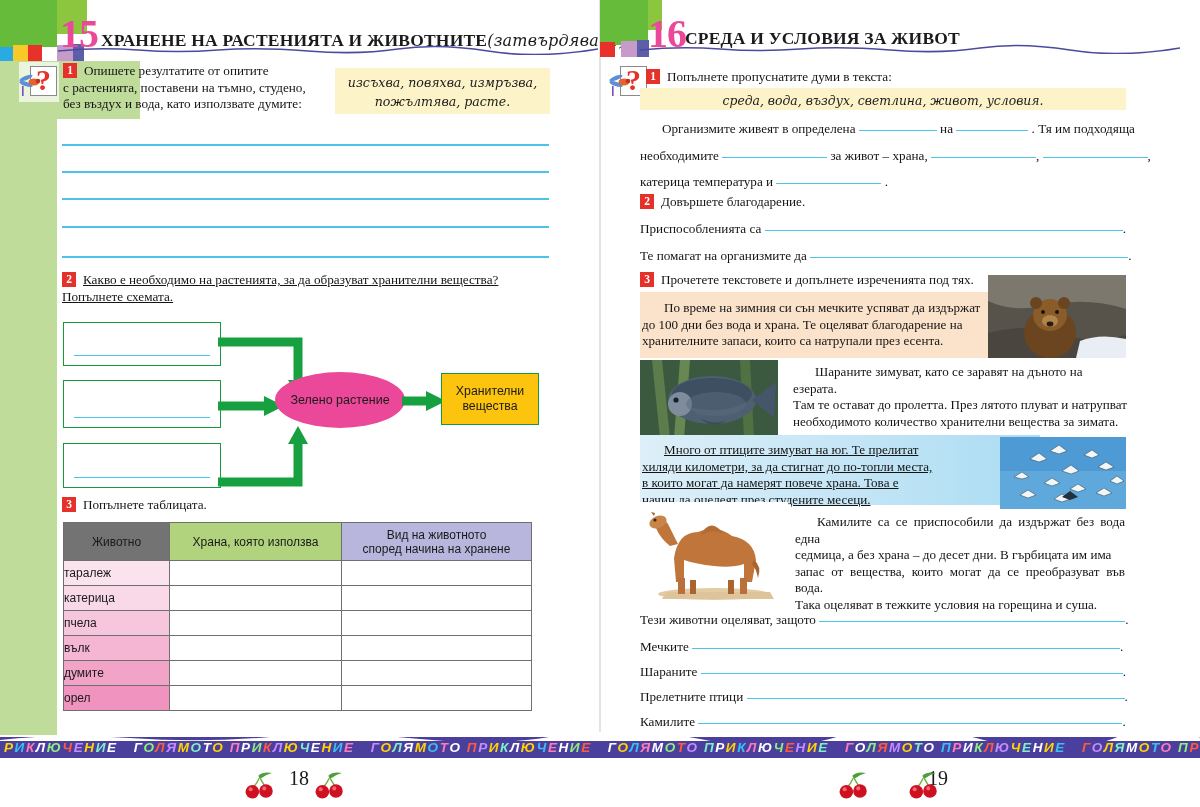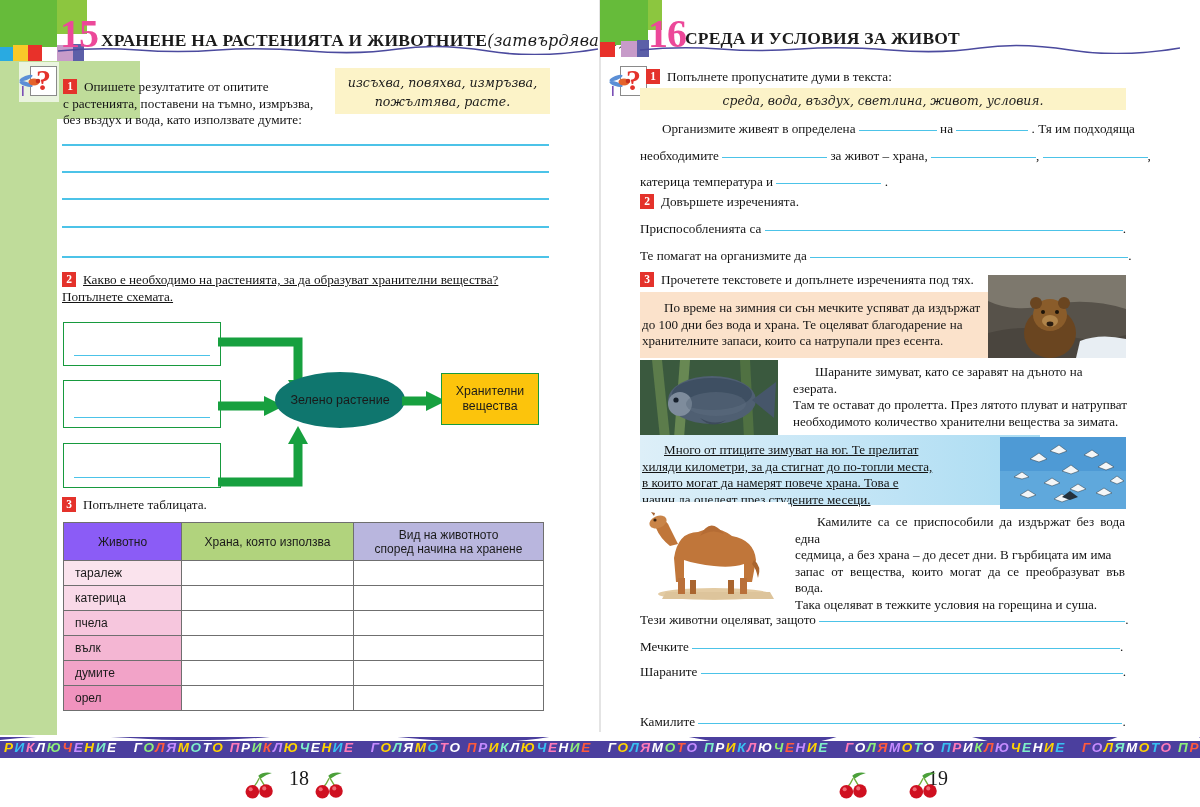--- a/index.html
+++ b/index.html
@@ -103,45 +103,45 @@
   
   .dbox {
     position:absolute; background:#ffffff;
     border:1.7px solid #179a3e;
   }
   .dbox .inner-line {
     position:absolute; left:10px; right:10px; bottom:9px;
     height:1.4px; background:#4cc3e8;
   }
   .ellipse {
-    position:absolute; background:#0f766e; border-radius:50%;
+    position:absolute; background:#ec4899; border-radius:50%;
     display:flex; align-items:center; justify-content:center;
     font-family:"Liberation Sans", sans-serif; font-size:12.5px; color:#1a1a1a;
   }
   .ybox {
     position:absolute; background:#fcc40c; border:1.6px solid #179a3e;
     display:flex; align-items:center; justify-content:center; text-align:center;
     font-family:"Liberation Sans", sans-serif; font-size:12.3px;
     color:#1a1a1a; line-height:15px;
   }
   .arrow-svg { position:absolute; }
 
   
   .tbl {
     position:absolute; border-collapse:collapse;
     font-family:"Liberation Sans", sans-serif; font-size:12px; color:#1a1a1a;
   }
   .tbl td, .tbl th { border:1.2px solid #6f6f6f; padding:0; }
   .tbl th {
     font-weight:400; text-align:center; height:38px; line-height:14px;
   }
-  .tbl .h1 { background:#8b5cf6; width:118px; }
+  .tbl .h1 { background:#737373; width:106px; }
   .tbl .h2 { background:#b1d37d; width:172px; }
   .tbl .h3 { background:#b9b6de; width:190px; }
-  .tbl td.animal { padding-left:11px; height:25px; }
+  .tbl td.animal { height:25px; }
   .tbl td.blank  { height:25px; background:#fff; }
   .fillrow {
     position:absolute; font-family:"Liberation Serif", serif;
     font-size:13.2px; color:#141414; white-space:nowrap;
   }
   .inline-line {
     display:inline-block; border-bottom:1.5px solid #4cc3e8;
     vertical-align:2px; height:12px;
   }
 
@@ -219,23 +219,23 @@
     <div class="qm">?</div>
     <svg style="position:absolute;left:0px;top:10px;" width="24" height="26" viewBox="0 0 24 26">
       <ellipse cx="7" cy="6" rx="7" ry="2.2" fill="#5b8fd6" transform="rotate(-22 7 6)"></ellipse>
       <ellipse cx="7" cy="12" rx="7" ry="2.2" fill="#5b8fd6" transform="rotate(18 7 12)"></ellipse>
       <ellipse cx="15" cy="10" rx="5.5" ry="3.4" fill="#e4632b"></ellipse>
       <circle cx="19" cy="9" r="2.3" fill="#c62f1f"></circle>
       <rect x="3" y="14" width="1.6" height="10" fill="#7a4fb5"></rect>
     </svg>
   </div>
 
-  <div class="ex-text" style="left:63px; top:79px; width:270px;">
+  <div class="ex-text" style="left:63px; top:63px; width:270px;">
     <span class="ex-num">1</span><span>Опишете резултатите от опитите</span><br>
-    <span>с растенията, поставени на тъмно, измръзва,</span><br>
+    <span>с растенията, поставени на тъмно, студено,</span><br>
     <span>без въздух и вода, като използвате думите:</span>
   </div>
 
   <div class="wordbank" style="left:335px; top:68px; width:215px; height:46px;">
     <span>изсъхва, повяхва, измръзва,</span><br>
     <span>пожълтява, расте.</span>
   </div>
 
   <div class="wline" style="left:62px; top:144px; width:487px;"></div>
   <div class="wline" style="left:62px; top:171px; width:487px;"></div>
@@ -390,21 +390,21 @@
     <span class="inline-line" style="width:105px;"></span><span>,</span>
   </div>
 
   <div class="fillrow" style="left:640px; top:172px;">
     <span>катерица температура и</span>
     <span class="inline-line" style="width:105px;"></span>
     <span>.</span>
   </div>
 
   <div class="ex-text" style="left:640px; top:194px;">
-    <span class="ex-num">2</span><span>Довършете изреченията.</span>
+    <span class="ex-num">2</span><span>Довършете благодарение.</span>
   </div>
 
   <div class="fillrow" style="left:640px; top:219px;">
     <span>Приспособленията са</span>
     <span class="inline-line" style="width:358px;"></span><span>.</span>
   </div>
 
   <div class="fillrow" style="left:640px; top:246px;">
     <span>Те помагат на организмите да</span>
     <span class="inline-line" style="width:318px;"></span><span>.</span>
@@ -517,20 +517,24 @@
     <span class="inline-line" style="width:306px;"></span><span>.</span>
   </div>
   <div class="fillrow" style="left:640px; top:637px;">
     <span>Мечките</span>
     <span class="inline-line" style="width:428px;"></span><span>.</span>
   </div>
   <div class="fillrow" style="left:640px; top:662px;">
     <span>Шараните</span>
     <span class="inline-line" style="width:422px;"></span><span>.</span>
   </div>
+  <div class="fillrow" style="left:640px; top:687px;">
+    <span>Прелетните птици</span>
+    <span class="inline-line" style="width:378px;"></span><span>.</span>
+  </div>
   <div class="fillrow" style="left:640px; top:712px;">
     <span>Камилите</span>
     <span class="inline-line" style="width:424px;"></span><span>.</span>
   </div>
 
   <div class="banner" id="banner"><span style="color:#ffd400">Р</span><span style="color:#38c0f0">И</span><span style="color:#ff7ab8">К</span><span style="color:#ffffff">Л</span><span style="color:#8ef07a">Ю</span><span style="color:#ff5a3c">Ч</span><span style="color:#c58bff">Е</span><span style="color:#ffd400">Н</span><span style="color:#7ef0c8">И</span><span style="color:#ffffff">Е</span>&nbsp;&nbsp;&nbsp;<span style="color:#ffffff">Г</span><span style="color:#8ef07a">О</span><span style="color:#ff5a3c">Л</span><span style="color:#c58bff">Я</span><span style="color:#ffd400">М</span><span style="color:#7ef0c8">О</span><span style="color:#ffffff">Т</span><span style="color:#ffd400">О</span>&nbsp;<span style="color:#ff7ab8">П</span><span style="color:#ffffff">Р</span><span style="color:#8ef07a">И</span><span style="color:#ff5a3c">К</span><span style="color:#c58bff">Л</span><span style="color:#ffd400">Ю</span><span style="color:#7ef0c8">Ч</span><span style="color:#ffffff">Е</span><span style="color:#ffd400">Н</span><span style="color:#38c0f0">И</span><span style="color:#ff7ab8">Е</span>&nbsp;&nbsp;&nbsp;<span style="color:#c58bff">Г</span><span style="color:#ffd400">О</span><span style="color:#7ef0c8">Л</span><span style="color:#ffffff">Я</span><span style="color:#ffd400">М</span><span style="color:#38c0f0">О</span><span style="color:#ff7ab8">Т</span><span style="color:#ffffff">О</span>&nbsp;<span style="color:#ff5a3c">П</span><span style="color:#c58bff">Р</span><span style="color:#ffd400">И</span><span style="color:#7ef0c8">К</span><span style="color:#ffffff">Л</span><span style="color:#ffd400">Ю</span><span style="color:#38c0f0">Ч</span><span style="color:#ff7ab8">Е</span><span style="color:#ffffff">Н</span><span style="color:#8ef07a">И</span><span style="color:#ff5a3c">Е</span>&nbsp;&nbsp;&nbsp;<span style="color:#ffffff">Г</span><span style="color:#ffd400">О</span><span style="color:#38c0f0">Л</span><span style="color:#ff7ab8">Я</span><span style="color:#ffffff">М</span><span style="color:#8ef07a">О</span><span style="color:#ff5a3c">Т</span><span style="color:#c58bff">О</span>&nbsp;<span style="color:#7ef0c8">П</span><span style="color:#ffffff">Р</span><span style="color:#ffd400">И</span><span style="color:#38c0f0">К</span><span style="color:#ff7ab8">Л</span><span style="color:#ffffff">Ю</span><span style="color:#8ef07a">Ч</span><span style="color:#ff5a3c">Е</span><span style="color:#c58bff">Н</span><span style="color:#ffd400">И</span><span style="color:#7ef0c8">Е</span>&nbsp;&nbsp;&nbsp;<span style="color:#ff7ab8">Г</span><span style="color:#ffffff">О</span><span style="color:#8ef07a">Л</span><span style="color:#ff5a3c">Я</span><span style="color:#c58bff">М</span><span style="color:#ffd400">О</span><span style="color:#7ef0c8">Т</span><span style="color:#ffffff">О</span>&nbsp;<span style="color:#38c0f0">П</span><span style="color:#ff7ab8">Р</span><span style="color:#ffffff">И</span><span style="color:#8ef07a">К</span><span style="color:#ff5a3c">Л</span><span style="color:#c58bff">Ю</span><span style="color:#ffd400">Ч</span><span style="color:#7ef0c8">Е</span><span style="color:#ffffff">Н</span><span style="color:#ffd400">И</span><span style="color:#38c0f0">Е</span>&nbsp;&nbsp;&nbsp;<span style="color:#ff5a3c">Г</span><span style="color:#c58bff">О</span><span style="color:#ffd400">Л</span><span style="color:#7ef0c8">Я</span><span style="color:#ffffff">М</span><span style="color:#ffd400">О</span><span style="color:#38c0f0">Т</span><span style="color:#ff7ab8">О</span>&nbsp;<span style="color:#8ef07a">П</span><span style="color:#ff5a3c">Р</span>&nbsp;&nbsp;&nbsp;&nbsp;&nbsp;&nbsp;&nbsp;</div>
   <svg style="position:absolute;left:0;top:732px;width:1200px;height:9px;">
     <path d="M0 8 Q 60 1 130 6 T 270 5 T 420 7 T 560 3 T 700 7 T 840 4 T 980 7 T 1120 4 T 1200 6 L1200 9 L0 9 Z" fill="#ffffff"></path>
   </svg>
 

